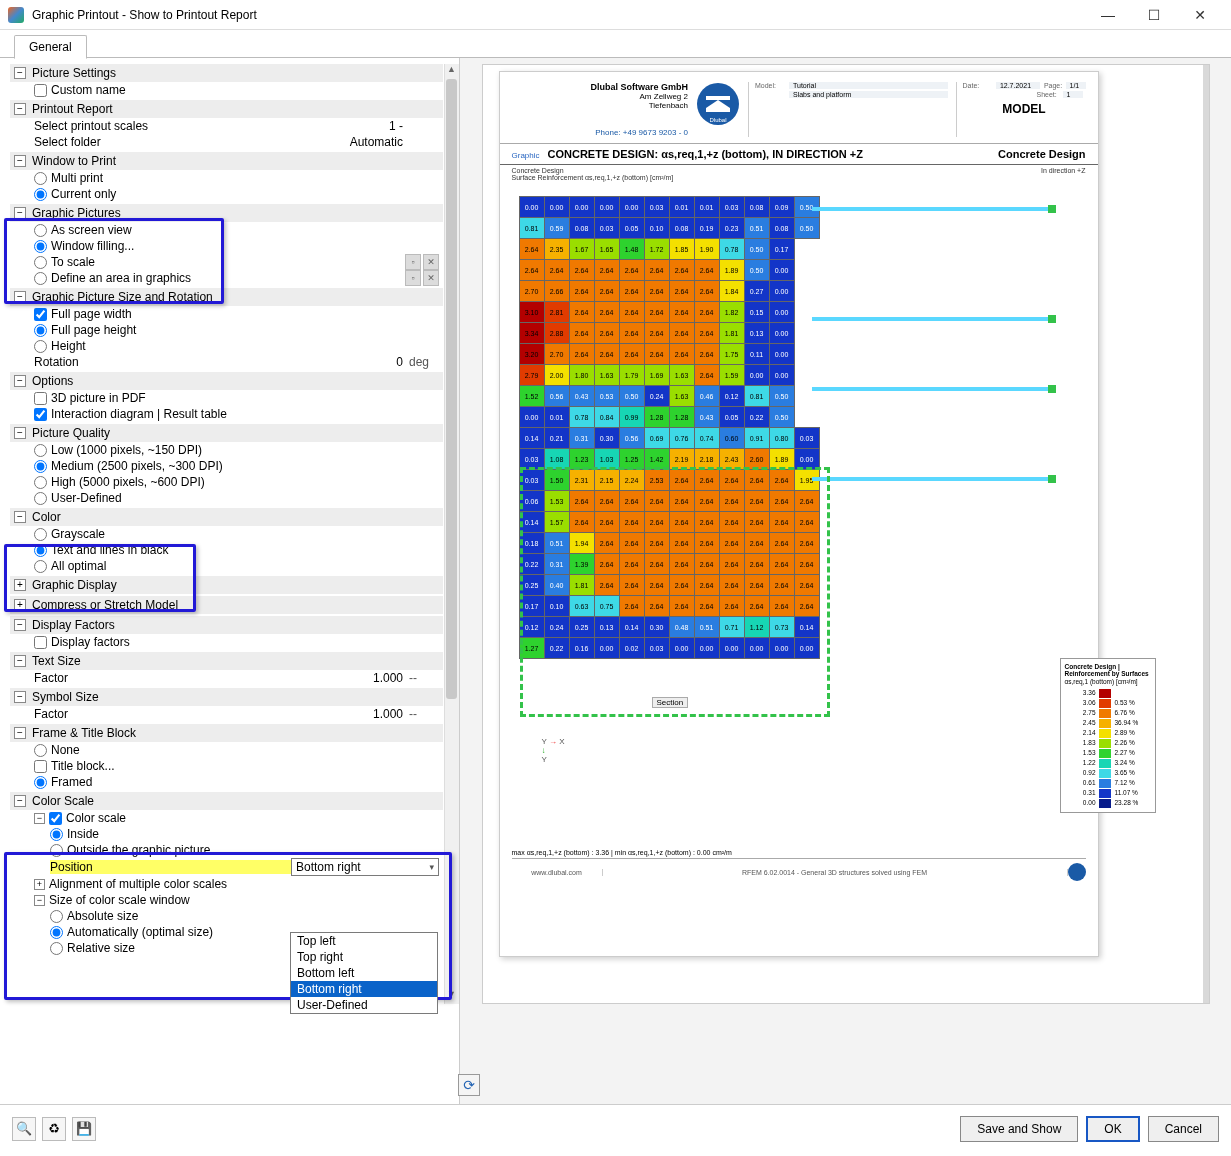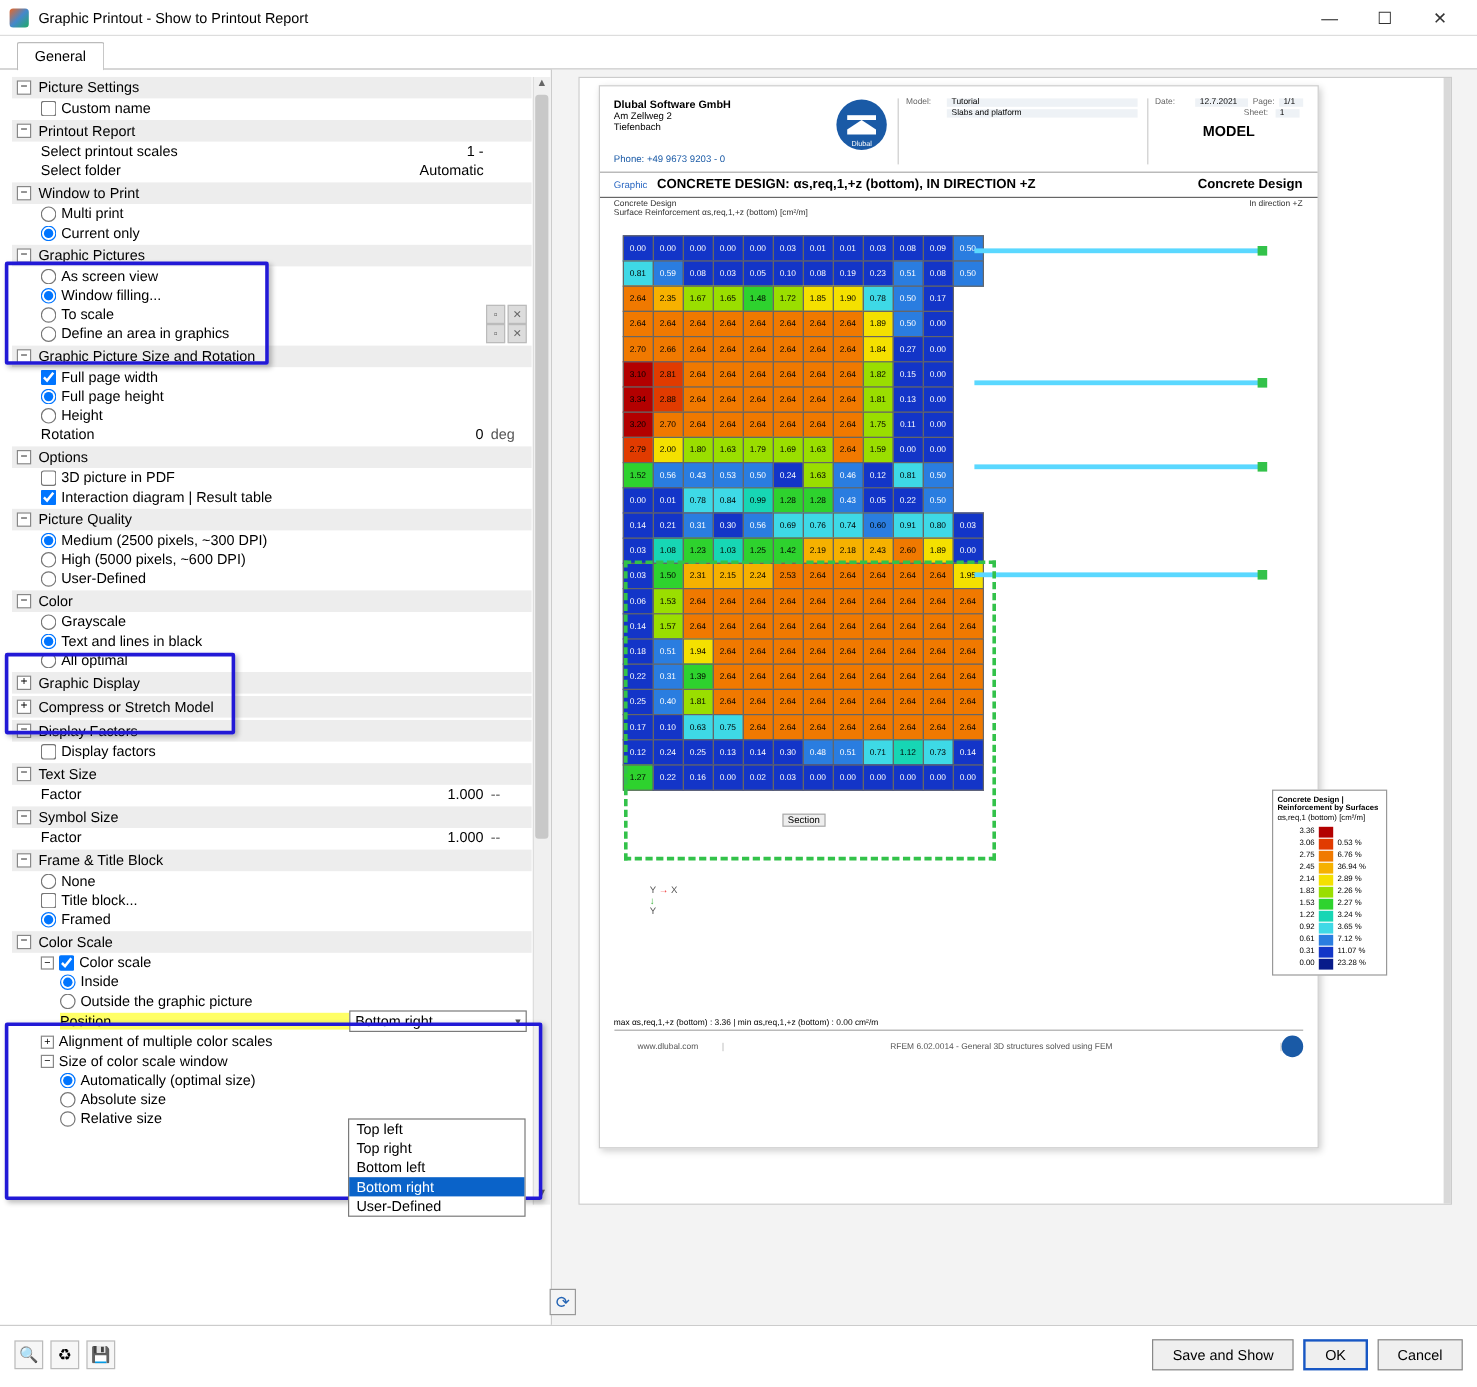--- a/index.html
+++ b/index.html
@@ -49,21 +49,21 @@
 .dropdown-open { position: absolute; background: #fff; border: 1px solid #7a7a7a; font-size: 12px; width: 148px; z-index: 5; }
 .dropdown-open .opt { padding: 1px 6px; }
 .dropdown-open .opt.sel { background: #0a63c9; color: #fff; }
 .dropdown-field { display:flex; align-items:center; border:1px solid #7a7a7a; background:#fff; width:148px; height:18px; padding:0 4px; font-size:12px; justify-content:space-between;}
 .dropdown-field .chev { font-size:9px; color:#555; }
 
 
 .preview-wrap { background:#fff; border:1px solid #ccc; width: 728px; height: 940px; margin: 0 auto; overflow:hidden; position:relative; box-shadow: inset -6px 0 0 #d9d9d9; }
 .page { position:absolute; left:16px; top:6px; width:600px; height:886px; background:#fff; border:1px solid #ccc; box-shadow:2px 2px 6px rgba(0,0,0,.2); }
 .page .hdr { display:flex; padding:10px 12px 6px; border-bottom:1px solid #aaa; font-size:8px; gap:8px; }
-.page .hdr .company { flex:1.1; }
+.page .hdr .company { flex:1.1;text-align:right; }
 .page .hdr .logo { width:44px; height:44px; }
 .page .hdr .modelbox { flex:1.2; border-left:1px solid #ccc; padding-left:6px; }
 .page .hdr .datebox { border-left:1px solid #ccc; padding-left:6px; width:130px; }
 .page .hdr .kv { display:flex; margin-bottom:2px; }
 .page .hdr .kv .k { color:#666; width:34px; font-size:7px; }
 .page .hdr .kv .v { background:#eef2f6; padding:0 4px; font-size:7px; flex:1; }
 .page .hdr .big { font-size:12px; font-weight:bold; text-align:center; margin-top:4px; }
 .page .subhdr { display:flex; align-items:baseline; padding:4px 12px; border-bottom:1px solid #666; }
 .page .subhdr .l { color:#2a67c2; font-size:8px; margin-right:8px; }
 .page .subhdr .t { font-weight:bold; font-size:11px; flex:1; }
@@ -257,20 +257,24 @@
         </div>
       </div>
 
       <div class="group">
         <div class="group-header">
           <div class="expander">−</div>
           <span>Picture Quality</span>
         </div>
         <div class="group-body">
           <div class="row">
+              <input type="radio" class="ctl control" style="">
+              <span class="lbl">Low (1000 pixels, ~150 DPI)</span>
+            </div>
+          <div class="row">
               <input type="radio" class="ctl control" checked="" style="">
               <span class="lbl">Medium (2500 pixels, ~300 DPI)</span>
             </div>
           <div class="row">
               <input type="radio" class="ctl control" style="">
               <span class="lbl">High (5000 pixels, ~600 DPI)</span>
             </div>
           <div class="row">
               <input type="radio" class="ctl control" style="">
               <span class="lbl">User-Defined</span>
@@ -402,26 +406,26 @@
           </div>
           <div class="row">
               <span class="subgroup-expander">+</span>
               <span class="lbl">Alignment of multiple color scales</span>
             </div>
           <div class="row">
               <span class="subgroup-expander">−</span>
               <span class="lbl">Size of color scale window</span>
             </div>
           <div class="row indent1">
+              <input type="radio" class="ctl control" style="">
+              <span class="lbl">Absolute size</span>
+            </div>
+          <div class="row indent1">
               <input type="radio" class="ctl control" checked="" style="">
               <span class="lbl">Automatically (optimal size)</span>
-            </div>
-          <div class="row indent1">
-              <input type="radio" class="ctl control" style="">
-              <span class="lbl">Absolute size</span>
             </div>
           <div class="row indent1">
               <input type="radio" class="ctl control" style="">
               <span class="lbl">Relative size</span>
             </div>
         </div>
       </div>
 
     </div>
 
@@ -816,21 +820,21 @@
               <div class="node" style="right:-4px"></div>
             </div>
           <div class="beam" style="left:300px; top:200px; width:240px">
               <div class="node" style="right:-4px"></div>
             </div>
           <div class="beam" style="left:300px; top:290px; width:240px">
               <div class="node" style="right:-4px"></div>
             </div>
 
           <div class="dashed-border" style="left:8px; top:280px; width:310px; height:250px"></div>
-          <div class="section-lbl" style="left:140px; top:491px">Section</div>
+          <div class="section-lbl" style="left:140px; top:510px">Section</div>
 
           <div class="axis" style="left:30px; top:550px">
             <span style="color:#555">Y</span> <span class="ar">→</span> <span style="color:#555">X</span><br>
             <span class="ag">↓</span><br><span style="color:#555">Y</span>
           </div>
 
           <div class="legend">
             <div style="font-weight:bold">Concrete Design |</div>
             <div style="font-weight:bold">Reinforcement by Surfaces</div>
             <div style="margin-bottom:2px">αs,req,1 (bottom) [cm²/m]</div>

